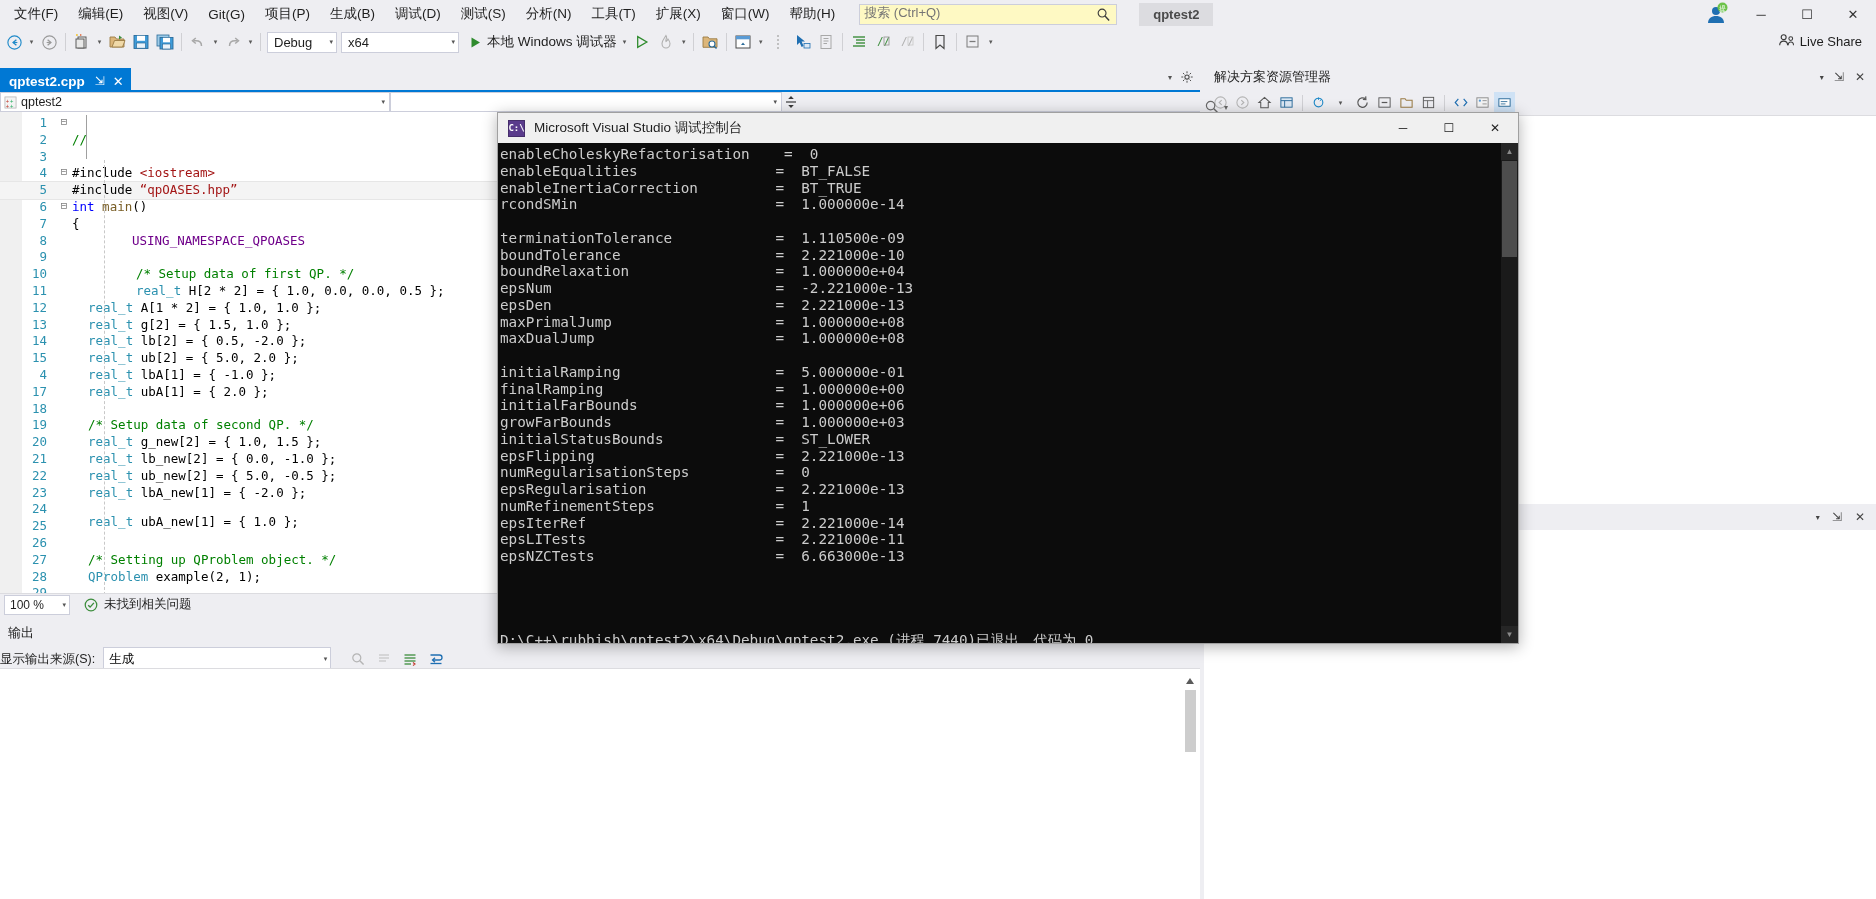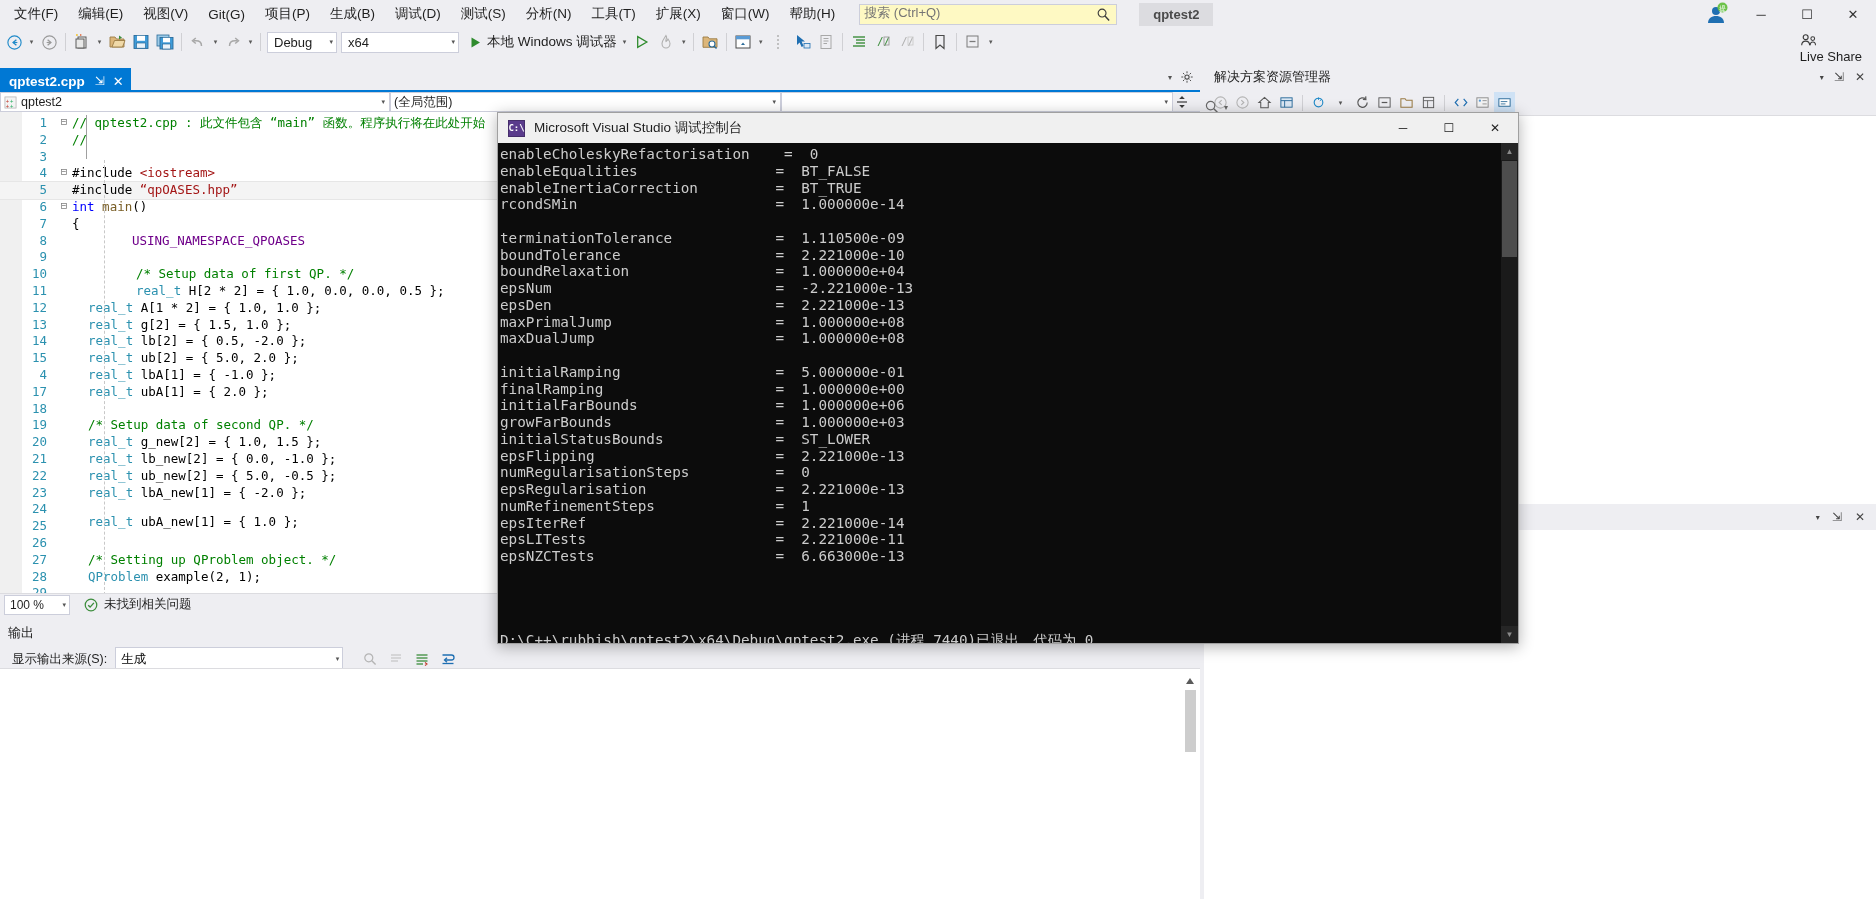--- a/index.html
+++ b/index.html
@@ -49,22 +49,22 @@
   .tb-sep { width: 1px; height: 18px; background: #d0d0d4; margin: 0 4px; }
   .combo {
     height: 21px; border: 1px solid #cccedb; background: #fff;
     display: flex; align-items: center; justify-content: space-between;
     padding: 0 3px 0 6px; font-size: 13px; color: #1e1e1e; margin: 0 2px;
   }
   .combo .cb-caret { font-size: 7px; color: #555; padding-left: 6px; }
   .run-btn { display: flex; align-items: center; height: 22px; padding: 0 4px; margin-left: 4px; }
   .run-label { font-size: 13.5px; color: #1e1e1e; margin-left: 5px; white-space: nowrap; }
   .live-share {
-    position: absolute; right: 14px; top: 4px; display: flex; align-items: flex-start;
-    font-size: 13px; color: #1e1e1e; flex-direction: column;
+    position: absolute; right: 14px; top: 4px; display: flex; align-items: flex-end;
+    font-size: 13px; color: #1e1e1e;
   }
 
   
   .tabstrip {
     position: absolute; left: 0; top: 64px; width: 1200px; height: 26px;
     background: #eeeef2;
   }
   .doc-tab {
     position: absolute; left: 0; top: 4px; height: 26px; background: #0078d4;
     display: flex; align-items: center; padding: 0 7px 0 9px; color: #fff;
@@ -128,21 +128,21 @@
   }
   .err-status { display: flex; align-items: center; margin-left: 14px; }
 
   
   .output-panel {
     position: absolute; left: 0; top: 620px; width: 1200px; height: 279px;
     background: #eeeef2;
   }
   .output-title { padding: 4px 8px; font-size: 13px; color: #1e1e1e; }
   .output-toolbar {
-    height: 26px; display: flex; align-items: center; padding-left: 12px; gap: 4px;
+    height: 26px; display: flex; align-items: center; padding-left: 0; gap: 4px;
   }
   .out-label { font-size: 12.5px; color: #1e1e1e; }
   .out-combo {
     width: 228px; height: 24px; border: 1px solid #cccedb; background: #fff;
     display: flex; align-items: center; justify-content: space-between;
     padding: 0 3px 0 5px; font-size: 12.5px; margin-left: 4px;
   }
   .out-tb-btn { width: 22px; height: 22px; display:flex; align-items:center; justify-content:center; }
   .output-body {
     position: absolute; left: 0; top: 48px; width: 1200px; height: 231px;
@@ -477,40 +477,36 @@
             <rect x="1" y="1" width="12" height="12" fill="#f4f4f4" stroke="#b0b0b0" stroke-width="0.8"></rect>
             <text x="2" y="7" font-size="6" fill="#c0392b" font-family="'DejaVu Sans Mono',monospace">+</text>
             <text x="6.5" y="7" font-size="6" fill="#27ae60" font-family="'DejaVu Sans Mono',monospace">+</text>
             <text x="2" y="12.5" font-size="6" fill="#c0392b" font-family="'DejaVu Sans Mono',monospace">+</text>
             <text x="6.5" y="12.5" font-size="6" fill="#27ae60" font-family="'DejaVu Sans Mono',monospace">+</text>
           </svg>
           <span>qptest2</span>
         </span>
         <span class="nav-caret">▾</span>
       </div>
-      <div class="nav-combo" style="width:391px">
-        <span>(全局范围)</span>
-        <span class="nav-caret">▾</span>
-      </div>
       <div class="nav-combo" style="width:392px">
         <span></span>
         <span class="nav-caret">▾</span>
       </div>
       <div class="nav-splitter">
         <svg width="12" height="14" viewBox="0 0 12 14">
             <path d="M6 1 L3.2 4 h5.6z M6 13 L3.2 10 h5.6z" fill="#3a3a3a"></path>
             <line x1="1" y1="7" x2="11" y2="7" stroke="#3a3a3a" stroke-width="1.2"></line>
           </svg>
       </div>
     </div>
 
     <div class="code-area">
       <div class="gutter-bg"></div>
       <div id="code-lines" style="position:relative;padding-top:3px">
-          <div class="code-line"><span class="lineno">1</span><span class="fold">⊟</span><span class="codetext" style="padding-left: 0px;"><span class="k-comment">// qptest2.cpp : 此文件包含 “main” 函数。程序执行将在此处开始</span></span></div>
+          <div class="code-line"><span class="lineno">1</span><span class="fold">⊟</span></div>
           <div class="code-line"><span class="lineno">2</span><span class="fold"></span><span class="codetext" style="padding-left: 0px;"><span class="k-comment">//</span></span></div>
           <div class="code-line"><span class="lineno">3</span><span class="fold"></span><span class="codetext" style="padding-left: 0px;"></span></div>
           <div class="code-line"><span class="lineno">4</span><span class="fold">⊟</span><span class="codetext" style="padding-left: 0px;"><span class="k-pre">#include </span><span class="k-str">&lt;iostream&gt;</span></span></div>
           <div class="code-line hl-line"><span class="lineno">5</span><span class="fold"></span><span class="codetext" style="padding-left: 0px;"><span class="k-pre">#include </span><span class="k-str">“qpOASES.hpp”</span></span></div>
           <div class="code-line"><span class="lineno">6</span><span class="fold">⊟</span><span class="codetext" style="padding-left: 0px;"><span class="k-kw">int </span><span class="k-fn">main</span><span class="codetext">()</span></span></div>
           <div class="code-line"><span class="lineno">7</span><span class="fold"></span><span class="codetext" style="padding-left: 0px;"><span class="codetext">{</span></span></div>
           <div class="code-line"><span class="lineno">8</span><span class="fold"></span><span class="codetext" style="padding-left: 32px;"><span class="k-macro">USING_NAMESPACE_QPOASES</span></span></div>
           <div class="code-line"><span class="lineno">9</span><span class="fold"></span><span class="codetext" style="padding-left: 0px;"></span></div>
           <div class="code-line"><span class="lineno">10</span><span class="fold"></span><span class="codetext" style="padding-left: 64px;"><span class="k-comment">/* Setup data of first QP. */</span></span></div>
           <div class="code-line"><span class="lineno">11</span><span class="fold"></span><span class="codetext" style="padding-left: 64px;"><span class="k-type">real_t </span><span class="codetext">H[2 * 2] = { 1.0, 0.0, 0.0, 0.5 };</span></span></div>

